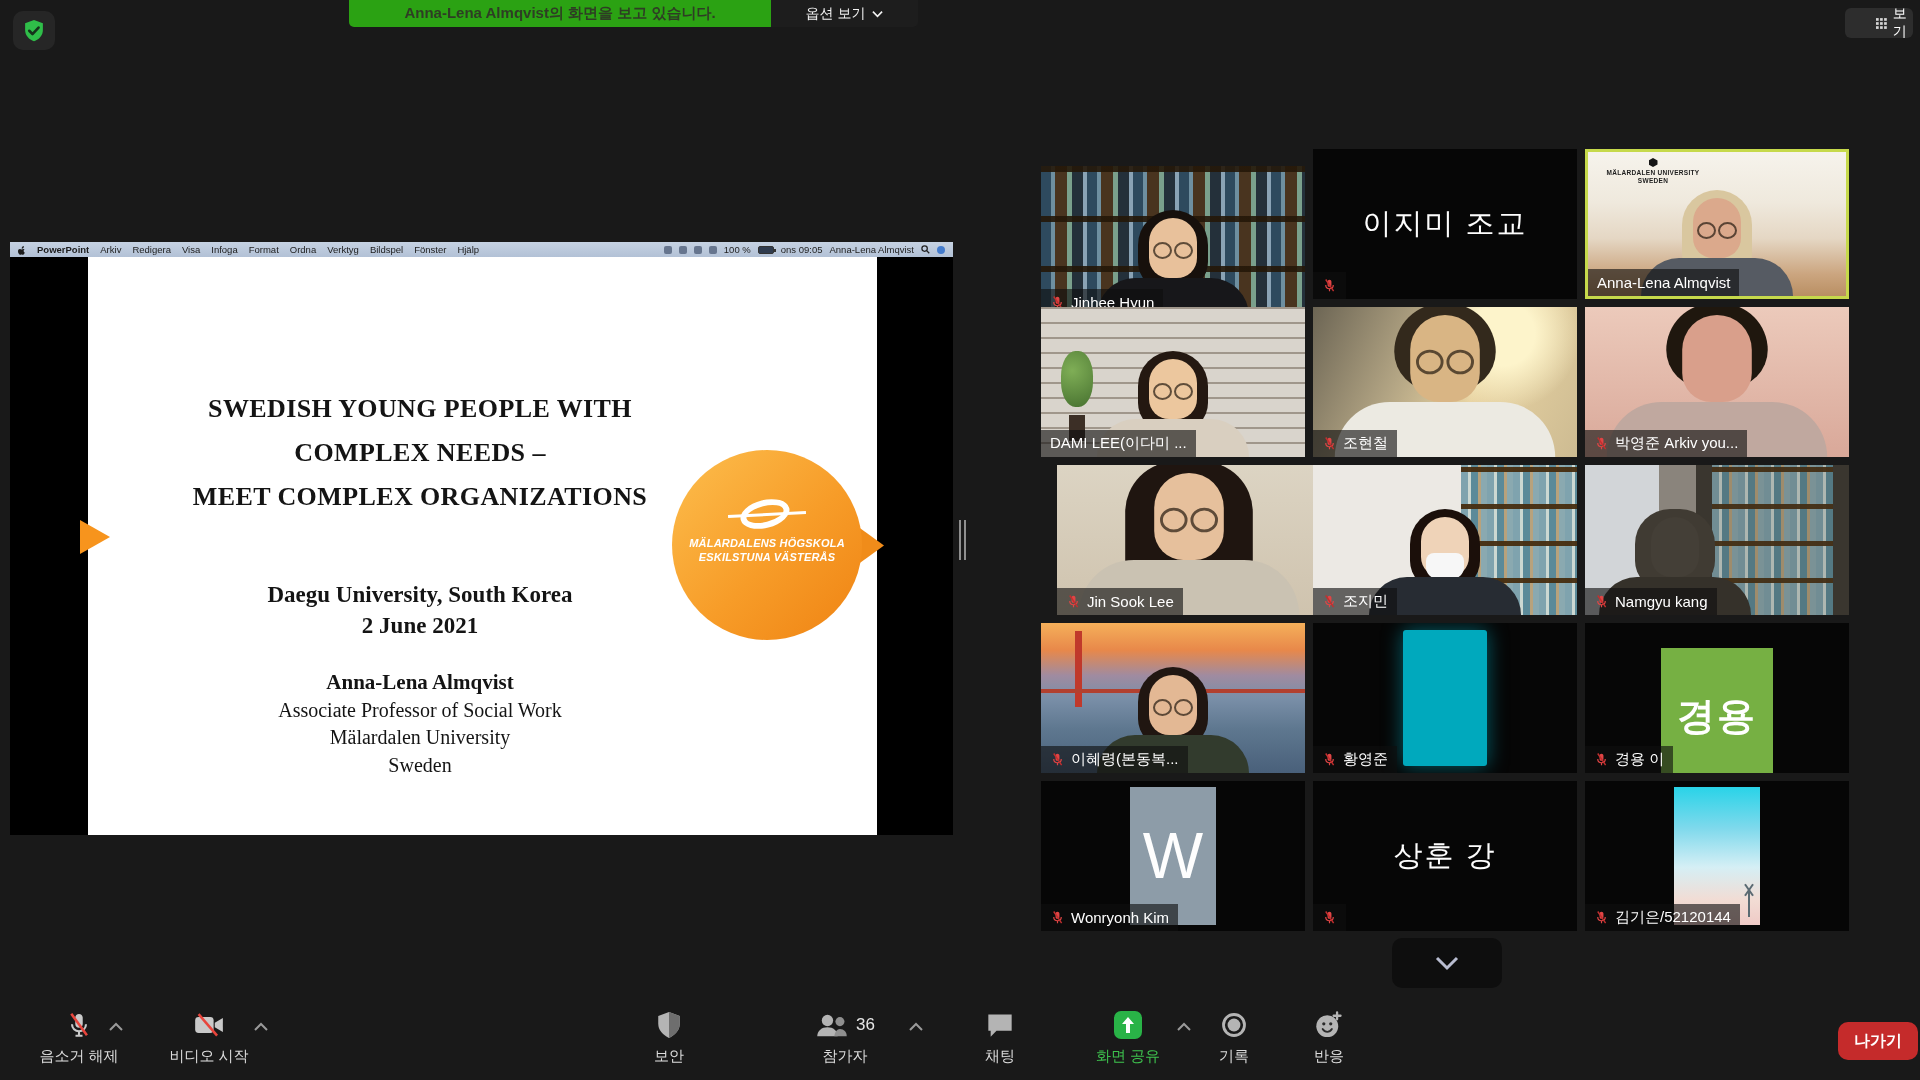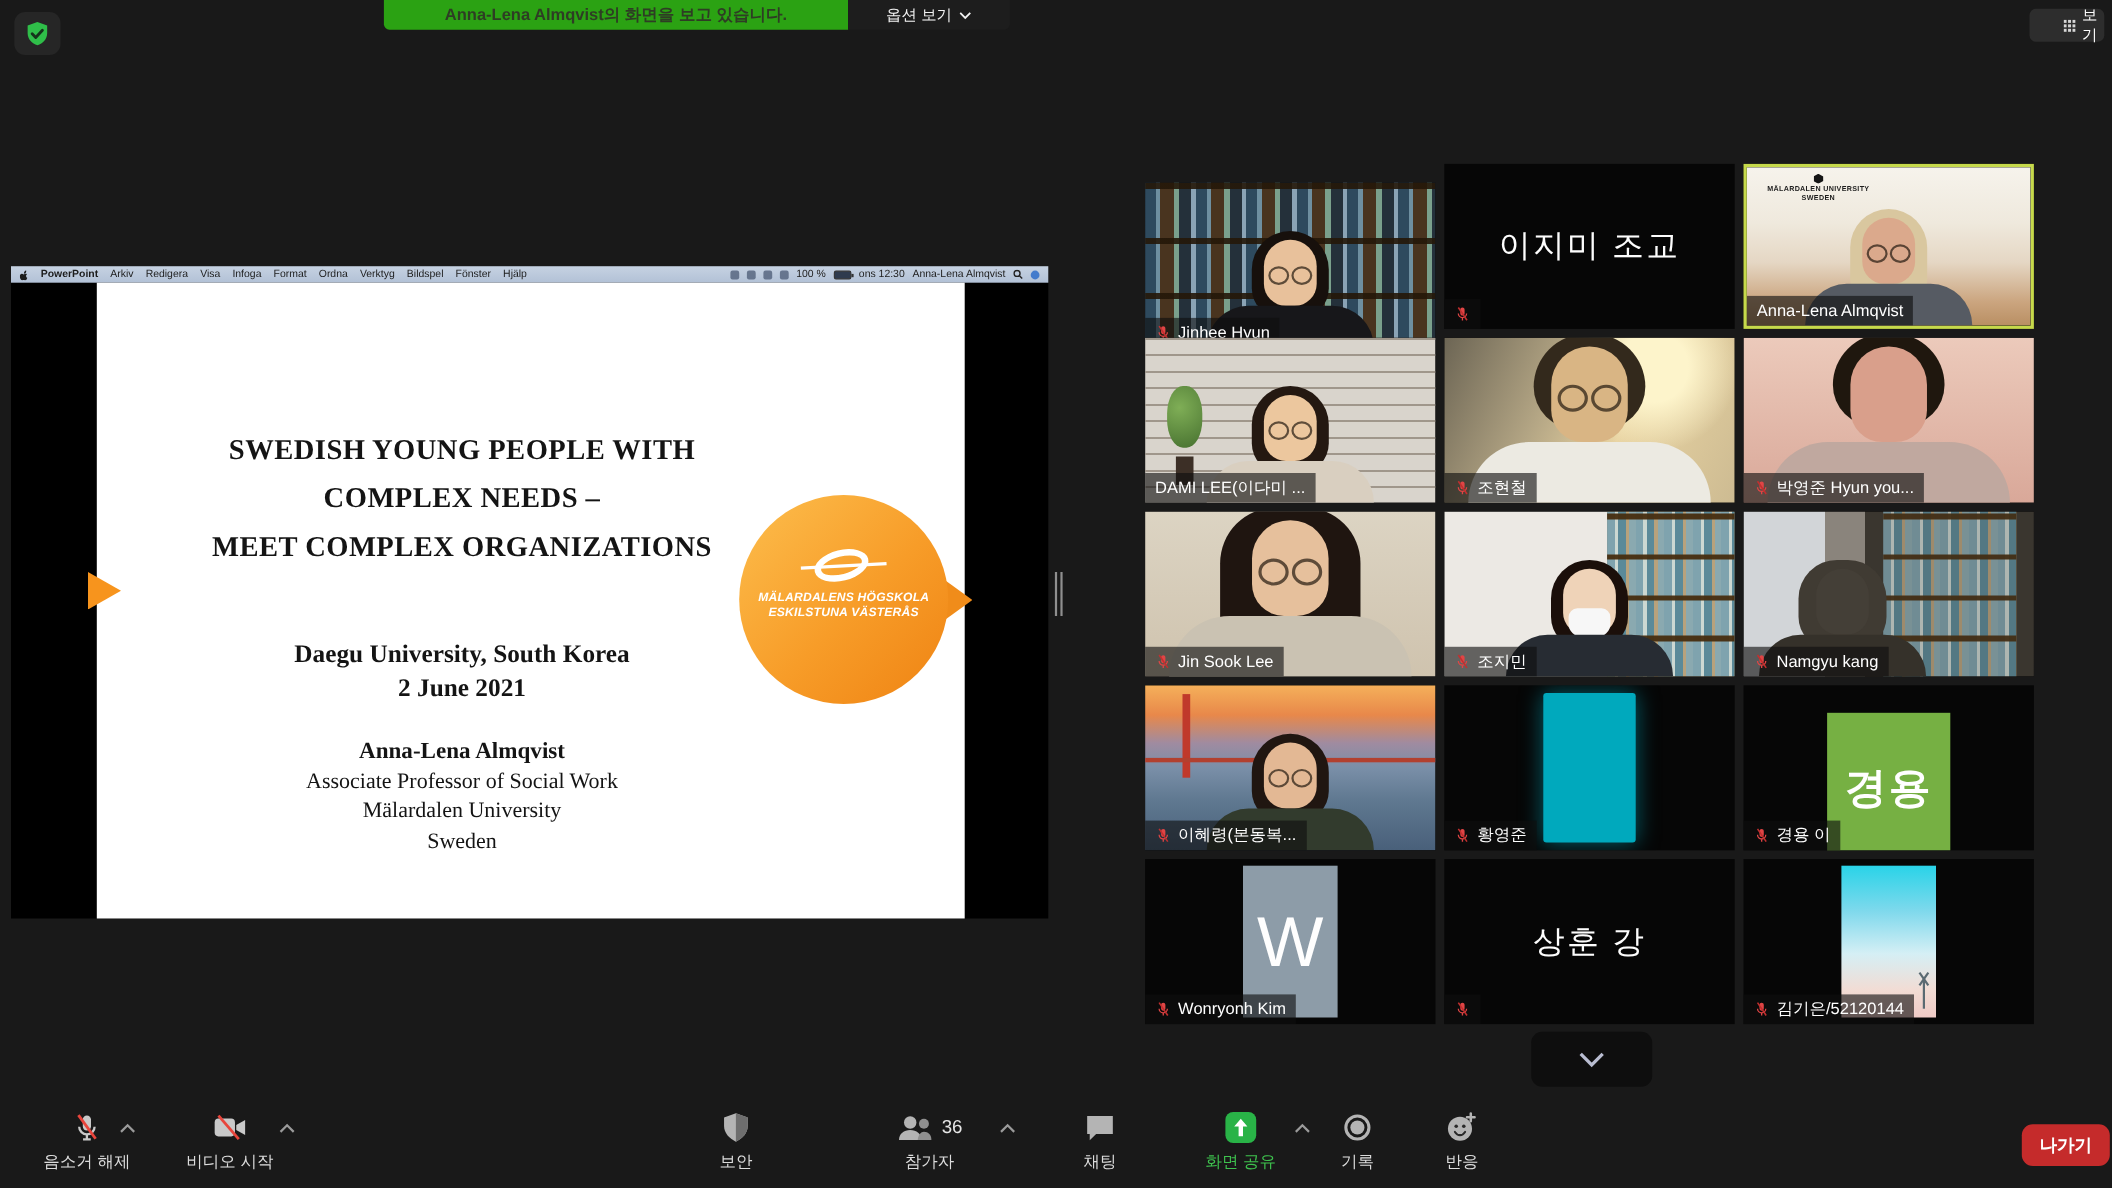--- a/index.html
+++ b/index.html
@@ -191,21 +191,21 @@
     <span class="mi">Bildspel</span>
     <span class="mi">Fönster</span>
     <span class="mi">Hjälp</span>
     <div id="menu-right">
       <span class="stico"></span>
       <span class="stico"></span>
       <span class="stico"></span>
       <span class="stico"></span>
       <span>100 %</span>
       <span class="battery"></span>
-      <span>ons 12:30</span>
+      <span>ons 09:05</span>
       <span>Anna-Lena Almqvist</span>
       <svg width="9" height="9" viewBox="0 0 10 10">
         <circle cx="4" cy="4" r="3" fill="none" stroke="#222" stroke-width="1.4"></circle>
         <line x1="6.4" y1="6.4" x2="9.2" y2="9.2" stroke="#222" stroke-width="1.4"></line>
       </svg>
       <span class="stico" style="border-radius:50%;background:#2668c8"></span>
     </div>
   </div>
 
   <div class="abs" id="slide">
@@ -343,25 +343,25 @@
           <div class="torso" style="background:#c0a89f"></div>
         </div>
     </div>
     <div class="tag">
       <svg width="15" height="15" viewBox="0 0 20 20">
           <path d="M10 2.2c1.5 0 2.6 1.1 2.6 2.6v4.4c0 1.5-1.1 2.6-2.6 2.6S7.4 10.7 7.4 9.2V4.8c0-1.5 1.1-2.6 2.6-2.6z" fill="#e04545"></path>
           <path d="M5 9.3c0 2.8 2.2 5 5 5s5-2.2 5-5" stroke="#e04545" fill="none" stroke-width="1.6"></path>
           <path d="M10 14.5v3.2" stroke="#e04545" stroke-width="1.6"></path>
           <path d="M5 2l10.5 15.5" stroke="#c22f2f" stroke-width="1.9"></path>
         </svg>
-      <span>박영준 Hyun you...</span>
-    </div>
-  </div>
-
-  <div class="tile" style="left:0;top:316px">
+      <span>박영준 Arkiv you...</span>
+    </div>
+  </div>
+
+  <div class="tile" style="left:16px;top:316px">
     <div class="vid bg-beige">
       <div class="person big">
           <div class="hair" style="background:#1f1510;width:88px;height:96px"></div>
           <div class="face" style="background:#e6c09c"></div>
           <div class="glasses"></div>
           <div class="torso" style="background:#cac2b2"></div>
         </div>
     </div>
     <div class="tag">
       <svg width="15" height="15" viewBox="0 0 20 20">

